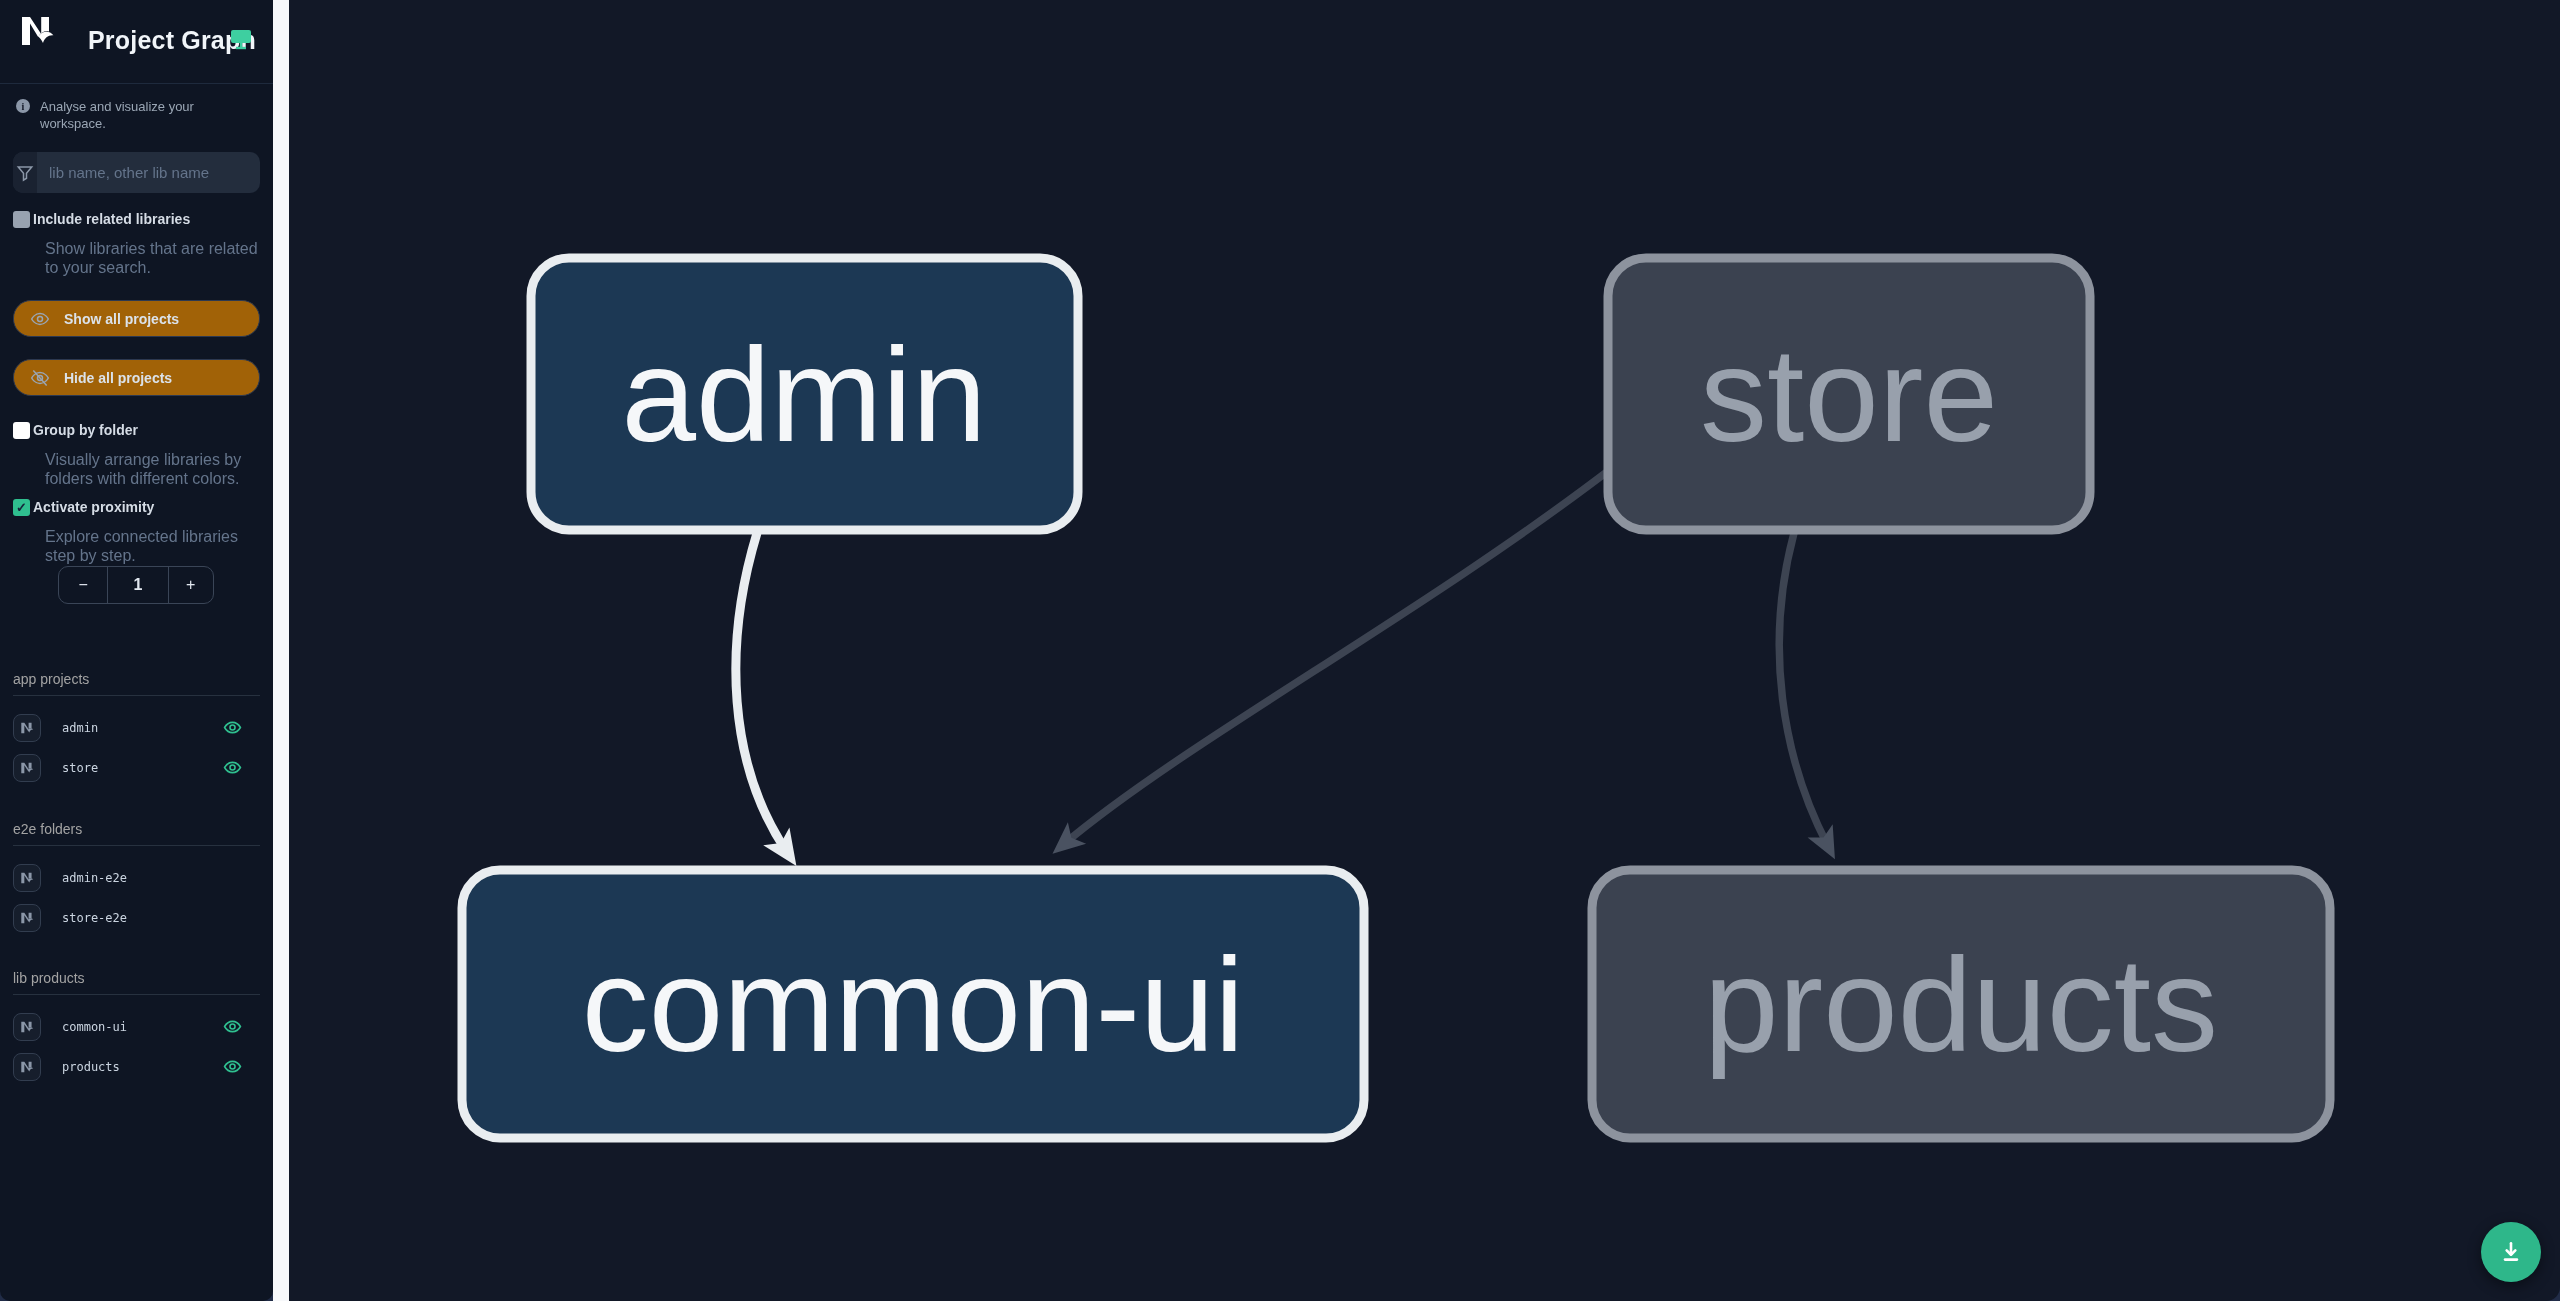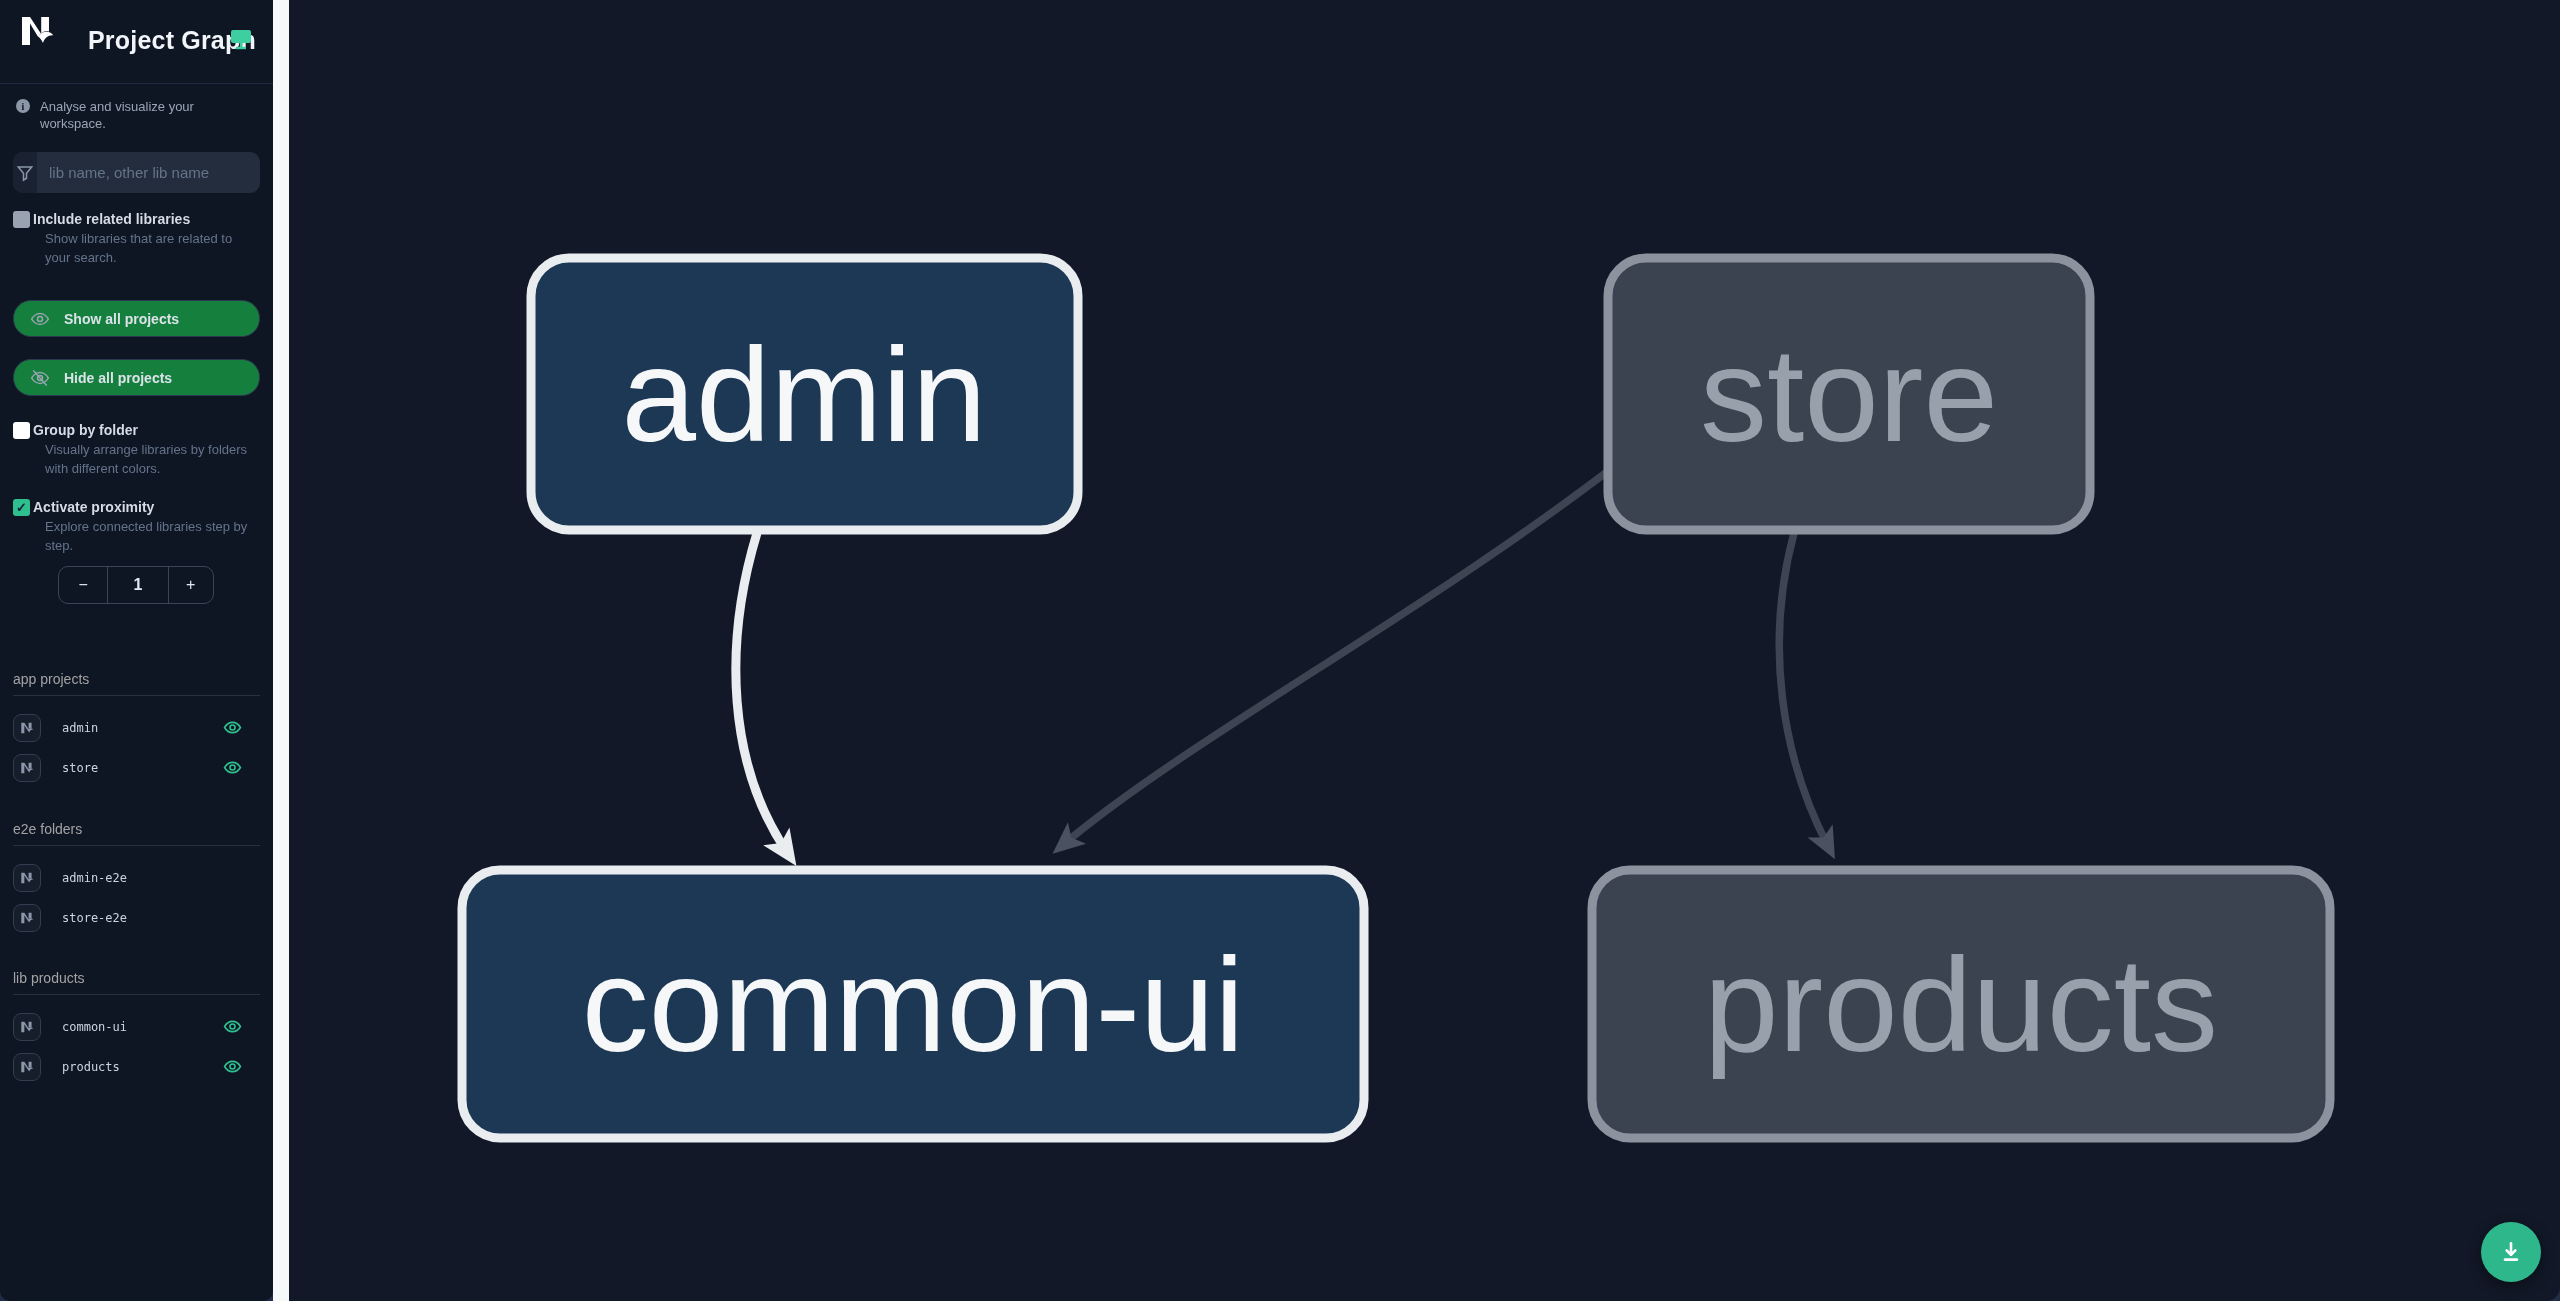--- a/index.html
+++ b/index.html
@@ -31,26 +31,26 @@
   .search-box input { flex:1; background:transparent; border:none; outline:none; color:#a3a3a3;
     font-size:15px; padding:0 12px; font-family:"Liberation Sans",sans-serif; }
   .search-box input::placeholder { color:#64748b; }
 
   .toggle { position:absolute; left:13px; width:250px; }
   .toggle .cb { position:absolute; left:0; top:2px; width:17px; height:17px; border-radius:3px; }
   .cb.gray { background:#98a2b0; }
   .cb.white { background:#ffffff; }
   .cb.green { background:#2fbf8f; color:#16243a; font-size:13px; font-weight:bold; display:flex; align-items:center; justify-content:center; }
   .toggle .tgl-label { margin-left:20px; font-size:14px; font-weight:bold; color:#d5dce5; line-height:20px; }
-  .toggle .tgl-desc  { margin-left:32px; margin-top:0; width:216px; font-size:13px; color:#64748b; line-height:19px; }
+  .toggle .tgl-desc  { margin-left:32px; margin-top:10px; width:216px; font-size:16px; color:#64748b; line-height:19px; }
   #toggle-related  { top:209px; }
   #toggle-group    { top:420px; }
   #toggle-prox     { top:497px; }
 
-  .sb-btn { position:absolute; left:13px; width:247px; height:37px; background:#15803d;
+  .sb-btn { position:absolute; left:13px; width:247px; height:37px; background:#a16207;
     border:1px solid #2c3850; border-radius:18px; display:flex; align-items:center; gap:14px;
     padding-left:16px; cursor:pointer; }
   .sb-btn .ico { width:20px; height:20px; color:#9aa6b4; }
   .sb-btn .lbl { font-size:14px; font-weight:bold; color:#dbe2ea; }
   #btn-show { top:300px; }
   #btn-hide { top:351px;margin-top:8px; }
 
   .stepper { position:absolute; left:58px; top:566px; width:156px; height:38px;
     border:1px solid #3a4557; border-radius:10px; display:flex; overflow:hidden; }
   .stepper > div { display:flex; align-items:center; justify-content:center; color:#e2e8f0; font-size:16px; }

